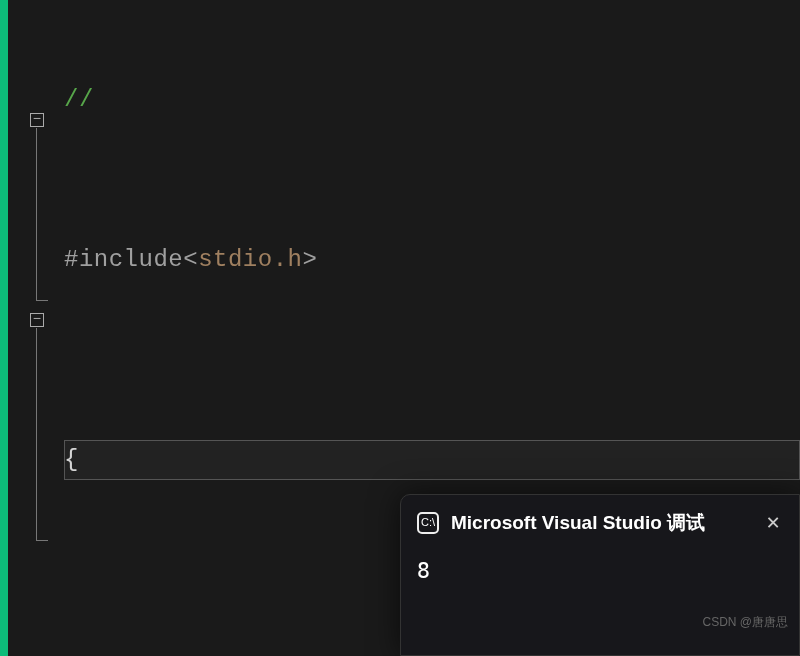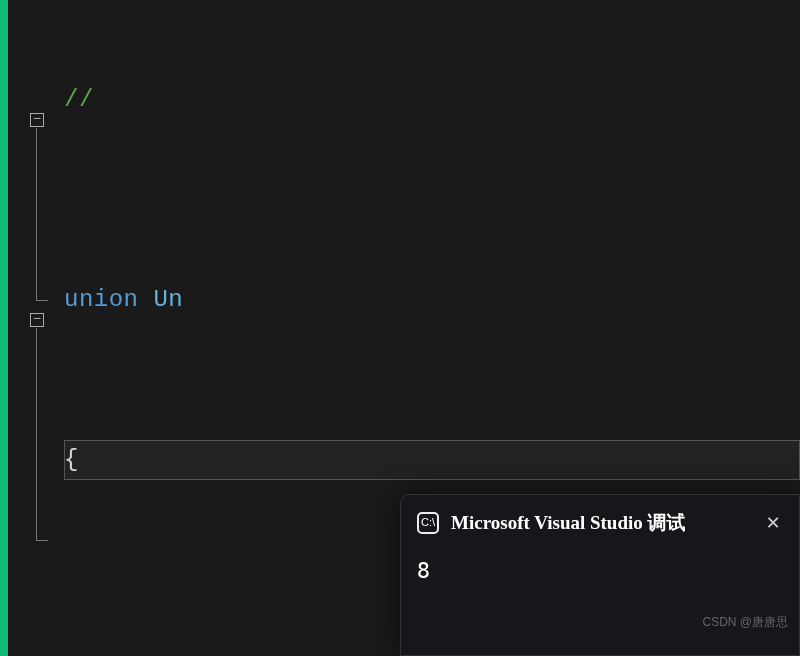--- a/index.html
+++ b/index.html
@@ -100,21 +100,21 @@
     border: 2px solid #eee;
     border-radius: 5px;
     font-size: 11px;
     display: flex;
     align-items: center;
     justify-content: center;
     font-family: sans-serif;
     padding-bottom: 1px;
   }
   .console-title-text {
-    font-family: Liberation Serif, serif;
+    font-family: Liberation Sans, sans-serif;
     font-size: 19px;
     font-weight: 600;
     flex: 1;
     white-space: nowrap;
     overflow: hidden;
   }
   .console-close {
     font-size: 22px;
     color: #ccc;
     width: 20px;
@@ -148,22 +148,22 @@
     <div class="fold-box" style="top:313px">−</div>
     <div class="fold-line-v" style="top:328px; height:212px"></div>
     <div class="fold-line-h" style="top:540px; left:28px; width:12px"></div>
   </div>
 
   <div class="current-line" style="top:440px"></div>
 
   <div class="code">
     <div class="line"><span class="c-comment">//</span></div>
 
+    <div class="line"><span class="c-include-kw">#include</span><span class="c-angle">&lt;</span><span class="c-include-path">stdio.h</span><span class="c-angle">&gt;</span></div>
 
-    <div class="line"><span class="c-keyword">union</span> <span class="c-ident">Un</span></div>
 
     <div class="line"><span class="c-punct">{</span></div>
 
     
 
     
 
     
 
     

